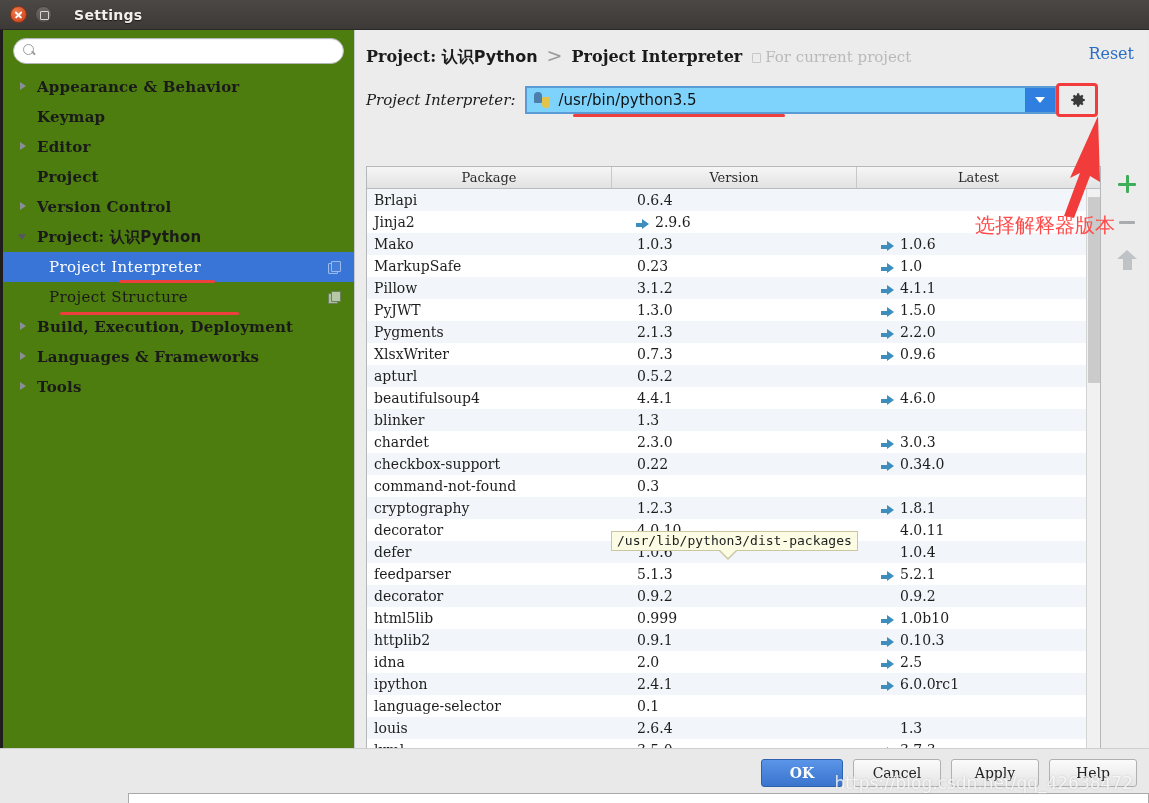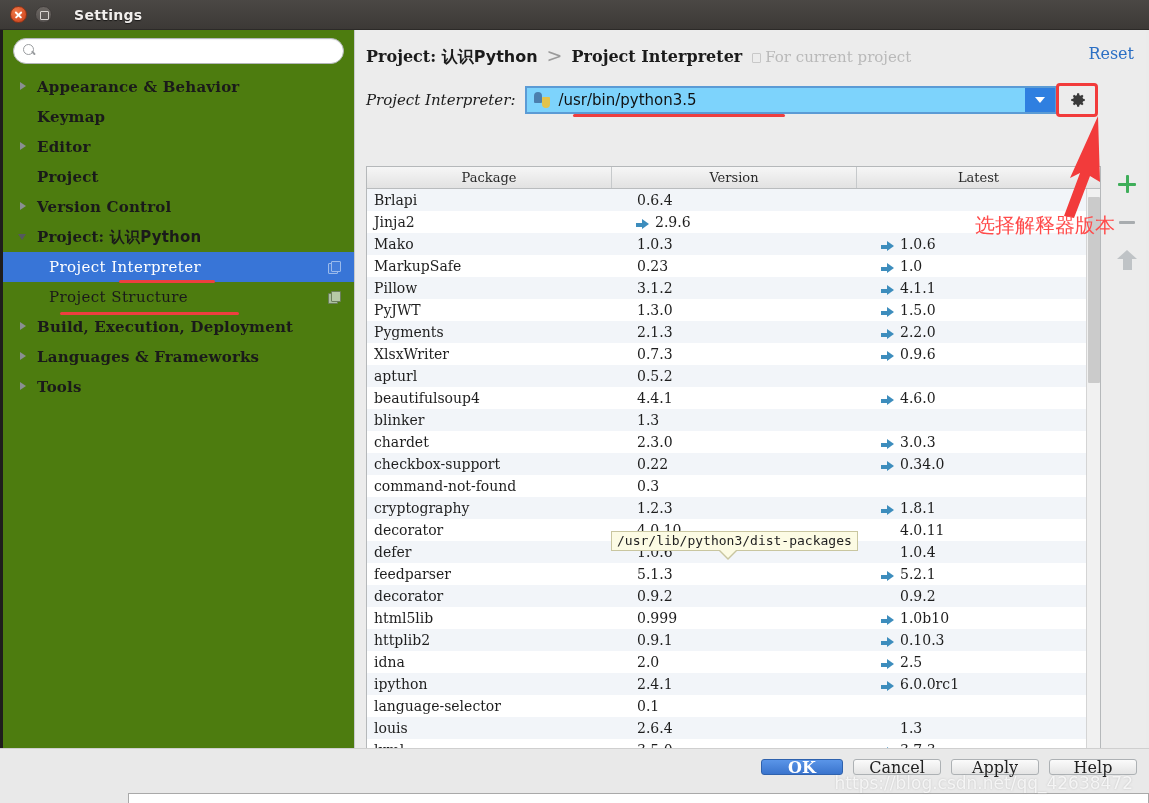--- a/index.html
+++ b/index.html
@@ -314,22 +314,22 @@
 
   
   .footer {
     position:absolute; left:0; top:748px; width:1149px; height:55px;
     background:#e9e9e9; border-top:1px solid #cfcfcf;
   }
   .btnbar {
     position:absolute; right:12px; top:10px; display:flex; gap:10px; align-items:center;
   }
   .btn {
-    height:16px; min-width:88px; padding:0 14px;
-    font-family:"DejaVu Serif", serif; font-size:16px;
+    height:28px; min-width:88px; padding:0 14px;
+    font-family:"DejaVu Serif", serif; font-size:14px;
     border:1px solid #adb1b4; border-radius:3px;
     background:linear-gradient(to bottom,#fbfbfb,#e4e4e4);
     color:#222; display:flex; align-items:center; justify-content:center;
     cursor:pointer;
   }
   .btn.primary {
     background:linear-gradient(to bottom,#5a95e8,#3a74cd);
     border-color:#2f62ad; color:#fff; font-weight:700; min-width:82px;
   }
   .watermark {

